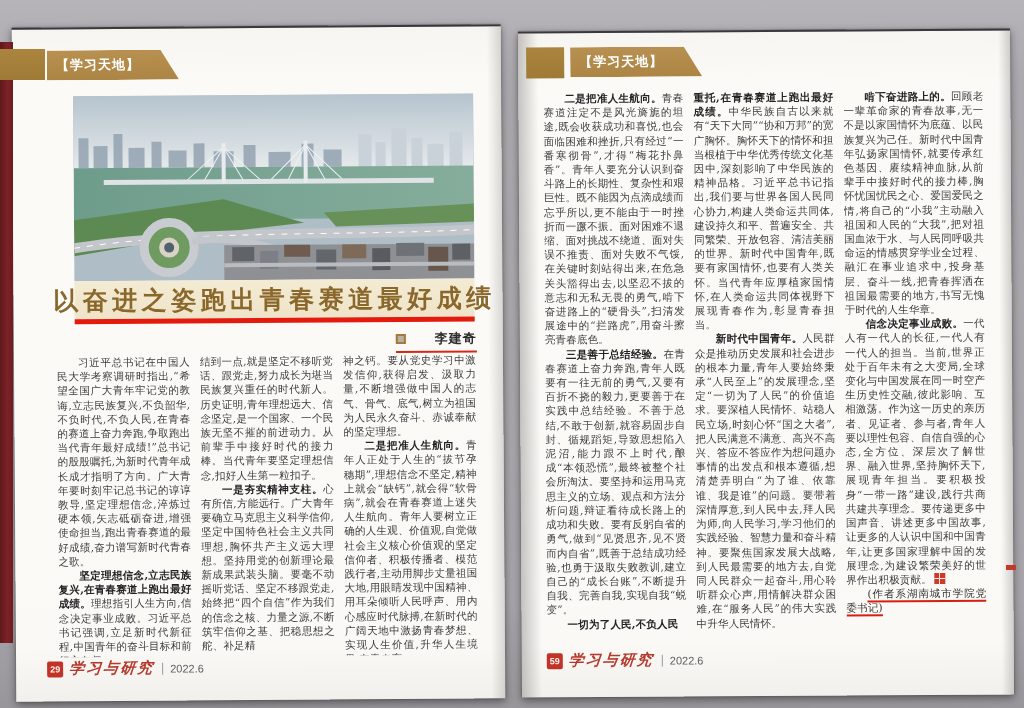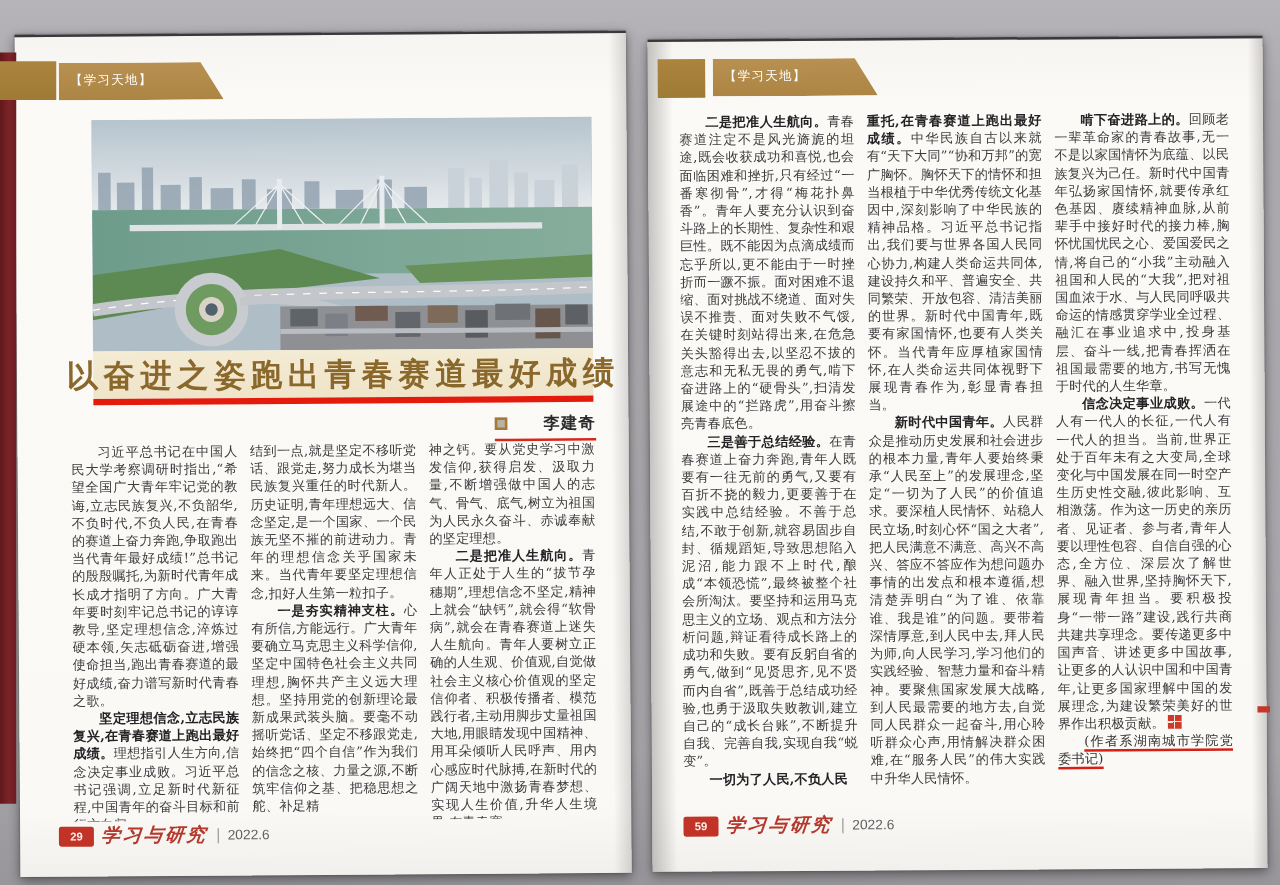--- a/index.html
+++ b/index.html
@@ -22,22 +22,22 @@
   .inner-shade-l{position:absolute;right:0;top:0;bottom:0;width:14px;
     background:linear-gradient(270deg,rgba(60,55,55,.18),rgba(60,55,55,0));}
   
   .spine{position:absolute;left:0;top:42px;width:13px;height:601px;
     background:linear-gradient(90deg,#5f181c,#7d2327 55%,#6a1d21);z-index:4;}
   
   .banner-block{position:absolute;background:linear-gradient(180deg,#ab853e,#9e7a36);z-index:6;}
   .banner{
     position:absolute;background:linear-gradient(180deg,#b89152,#ac8443);z-index:6;
     clip-path:polygon(0 0,86% 0,100% 100%,0 100%);
-    color:#fff;font-family:"Liberation Sans",sans-serif;font-weight:normal;
-    font-size:10px;letter-spacing:1px;line-height:30px;padding-left:9px;box-sizing:border-box;
+    color:#fff;font-family:"Liberation Sans",sans-serif;font-weight:bold;
+    font-size:13px;letter-spacing:1px;line-height:30px;padding-left:9px;box-sizing:border-box;
   }
   
   .photo{position:absolute;left:61px;top:67px;width:400px;height:185px;overflow:hidden;background:#aebdc6;}
   .photo svg{display:block;width:100%;height:100%;}
   
   .title-band{position:absolute;left:61px;top:252px;width:400px;height:38px;
     background:linear-gradient(180deg,#f4ebd4,#efe4c9);display:flex;align-items:center;justify-content:center;}
   .title-band h1{margin:0;font-size:25px;font-weight:bold;color:#8a672a;letter-spacing:4.5px;white-space:nowrap;}
   .red-rule{position:absolute;left:61px;top:290px;width:400px;height:5px;background:#e31a0c;}
   
@@ -56,21 +56,21 @@
   .para.ind{text-indent:2em;}
   .para .b{font-weight:bold;color:#232325;}
   .para.attrib{text-indent:2em;color:#333;
     text-decoration:underline;text-decoration-color:#d62015;text-decoration-thickness:2px;text-underline-offset:3px;}
   .seal{display:inline-block;width:11px;height:11px;margin-left:2px;vertical-align:-1px;
     background:
       linear-gradient(90deg,transparent 45%,#f4e6e0 45%,#f4e6e0 55%,transparent 55%),
       linear-gradient(0deg,transparent 45%,#f4e6e0 45%,#f4e6e0 55%,transparent 55%),#cf3a28;}
   
   .footer{position:absolute;display:flex;align-items:center;gap:6px;}
-  .footer .pageno{width:28px;height:16px;background:#c13327;color:#fbefe9;font-family:"Liberation Sans",sans-serif;
+  .footer .pageno{width:16px;height:16px;background:#c13327;color:#fbefe9;font-family:"Liberation Sans",sans-serif;
     font-size:9px;font-weight:bold;display:flex;align-items:center;justify-content:center;border-radius:2px;}
   .footer .journal{color:#b5382c;font-size:15px;font-weight:bold;font-style:italic;letter-spacing:2px;
     transform:skewX(-6deg);}
   .footer .issue{border-left:1px solid #9b9b9b;padding-left:7px;margin-left:2px;color:#5f5f62;
     font-family:"Liberation Sans",sans-serif;font-size:11px;}
   .red-notch{position:absolute;left:1006px;top:565px;width:10px;height:5px;background:#c2392b;z-index:7;}
 </style>
 </head>
 <body>
 
@@ -165,21 +165,21 @@
     <span class="badge"></span>
     <span class="name">李建奇</span>
   </div>
 
   <div class="cols cols-left">
     <div class="col">
         <p class="para ind"><span>习近平总书记在中国人民大学考察调研时指出,“希望全国广大青年牢记党的教诲,立志民族复兴,不负韶华,不负时代,不负人民,在青春的赛道上奋力奔跑,争取跑出当代青年最好成绩!”总书记的殷殷嘱托,为新时代青年成长成才指明了方向。广大青年要时刻牢记总书记的谆谆教导,坚定理想信念,淬炼过硬本领,矢志砥砺奋进,增强使命担当,跑出青春赛道的最好成绩,奋力谱写新时代青春之歌。</span></p>
         <p class="para ind"><span class="b">坚定理想信念,立志民族复兴,在青春赛道上跑出最好成绩。</span><span>理想指引人生方向,信念决定事业成败。习近平总书记强调,立足新时代新征程,中国青年的奋斗目标和前行方向归</span></p>
       </div>
     <div class="col">
-        <p class="para"><span>结到一点,就是坚定不移听党话、跟党走,努力成长为堪当民族复兴重任的时代新人。历史证明,青年理想远大、信念坚定,是一个国家、一个民族无坚不摧的前进动力。青年的理想信念关乎国家未来。当代青年要坚定理想信念,扣好人生第一粒扣子。</span></p>
+        <p class="para"><span>结到一点,就是坚定不移听党话、跟党走,努力成长为堪当民族复兴重任的时代新人。历史证明,青年理想远大、信念坚定,是一个国家、一个民族无坚不摧的前进动力。从前辈手中接好时代的接力棒。当代青年要坚定理想信念,扣好人生第一粒扣子。</span></p>
         <p class="para ind"><span class="b">一是夯实精神支柱。</span><span>心有所信,方能远行。广大青年要确立马克思主义科学信仰,坚定中国特色社会主义共同理想,胸怀共产主义远大理想。坚持用党的创新理论最新成果武装头脑。要毫不动摇听党话、坚定不移跟党走,始终把“四个自信”作为我们的信念之核、力量之源,不断筑牢信仰之基、把稳思想之舵、补足精</span></p>
       </div>
     <div class="col">
         <p class="para"><span>神之钙。要从党史学习中激发信仰,获得启发、汲取力量,不断增强做中国人的志气、骨气、底气,树立为祖国为人民永久奋斗、赤诚奉献的坚定理想。</span></p>
         <p class="para ind"><span class="b">二是把准人生航向。</span><span>青年人正处于人生的“拔节孕穗期”,理想信念不坚定,精神上就会“缺钙”,就会得“软骨病”,就会在青春赛道上迷失人生航向。青年人要树立正确的人生观、价值观,自觉做社会主义核心价值观的坚定信仰者、积极传播者、模范践行者,主动用脚步丈量祖国大地,用眼睛发现中国精神、用耳朵倾听人民呼声、用内心感应时代脉搏,在新时代的广阔天地中激扬青春梦想、实现人生价值,升华人生境界,在青春赛</span></p>
       </div>
   </div>
 
   <div class="footer" style="left:31px;top:630px;">
     <span class="pageno">29</span>

